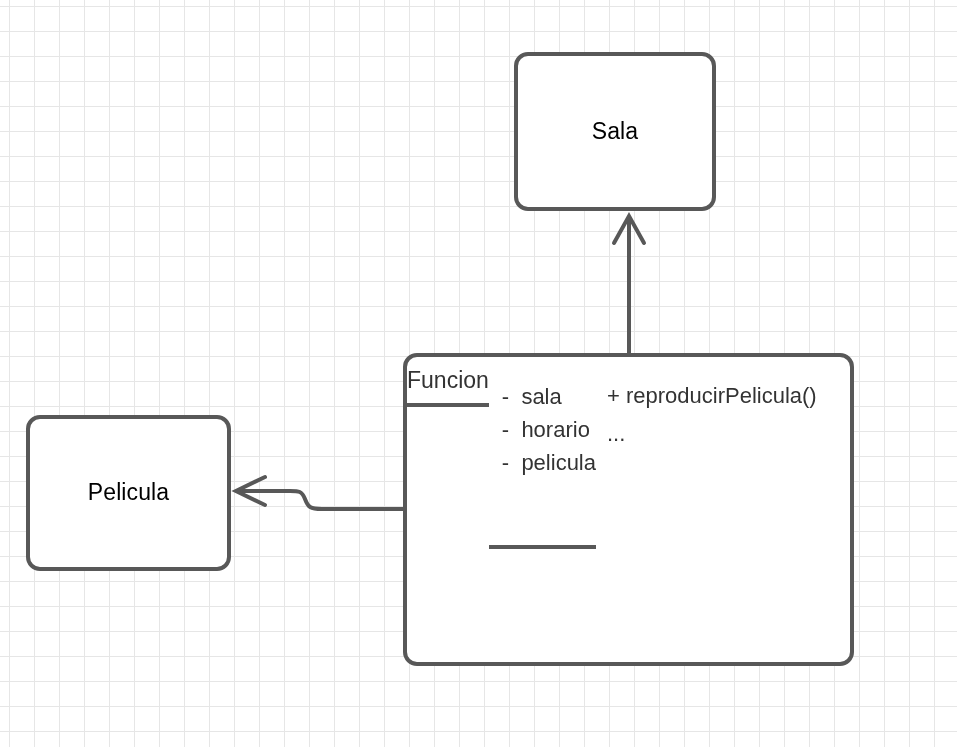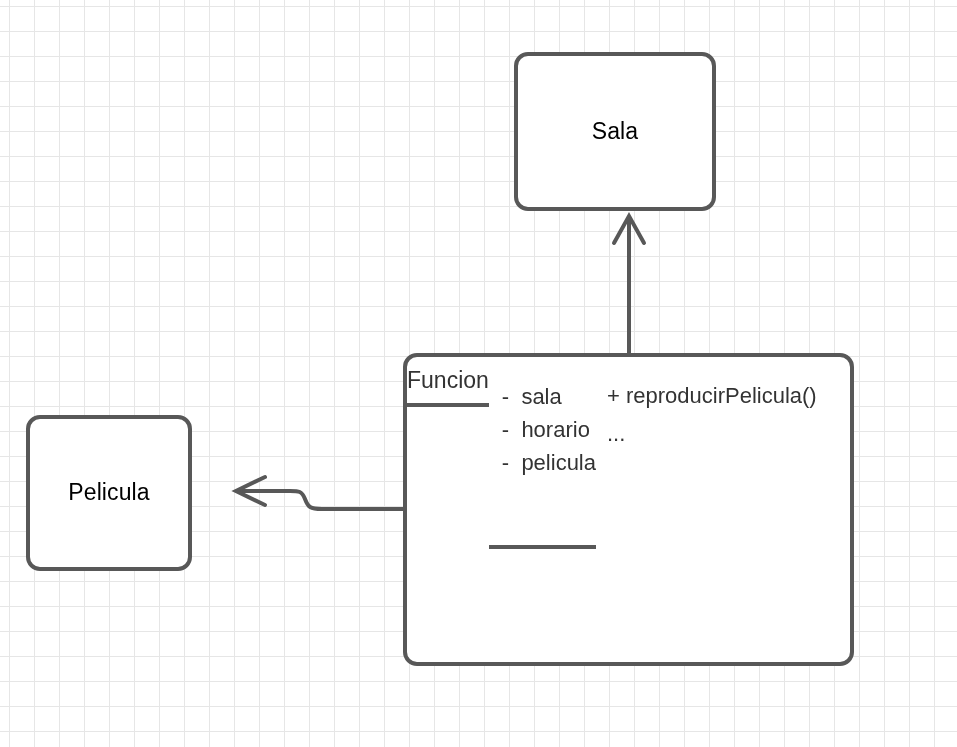--- a/index.html
+++ b/index.html
@@ -63,21 +63,21 @@
     left: 514px;
     top: 52px;
     width: 202px;
     height: 159px;
   }
 
   
   #node-pelicula {
     left: 26px;
     top: 415px;
-    width: 166px;
+    width: 205px;
     height: 156px;
   }
 
   
   #node-funcion {
     left: 403px;
     top: 353px;
     width: 451px;
     height: 313px;
     display: flex;

